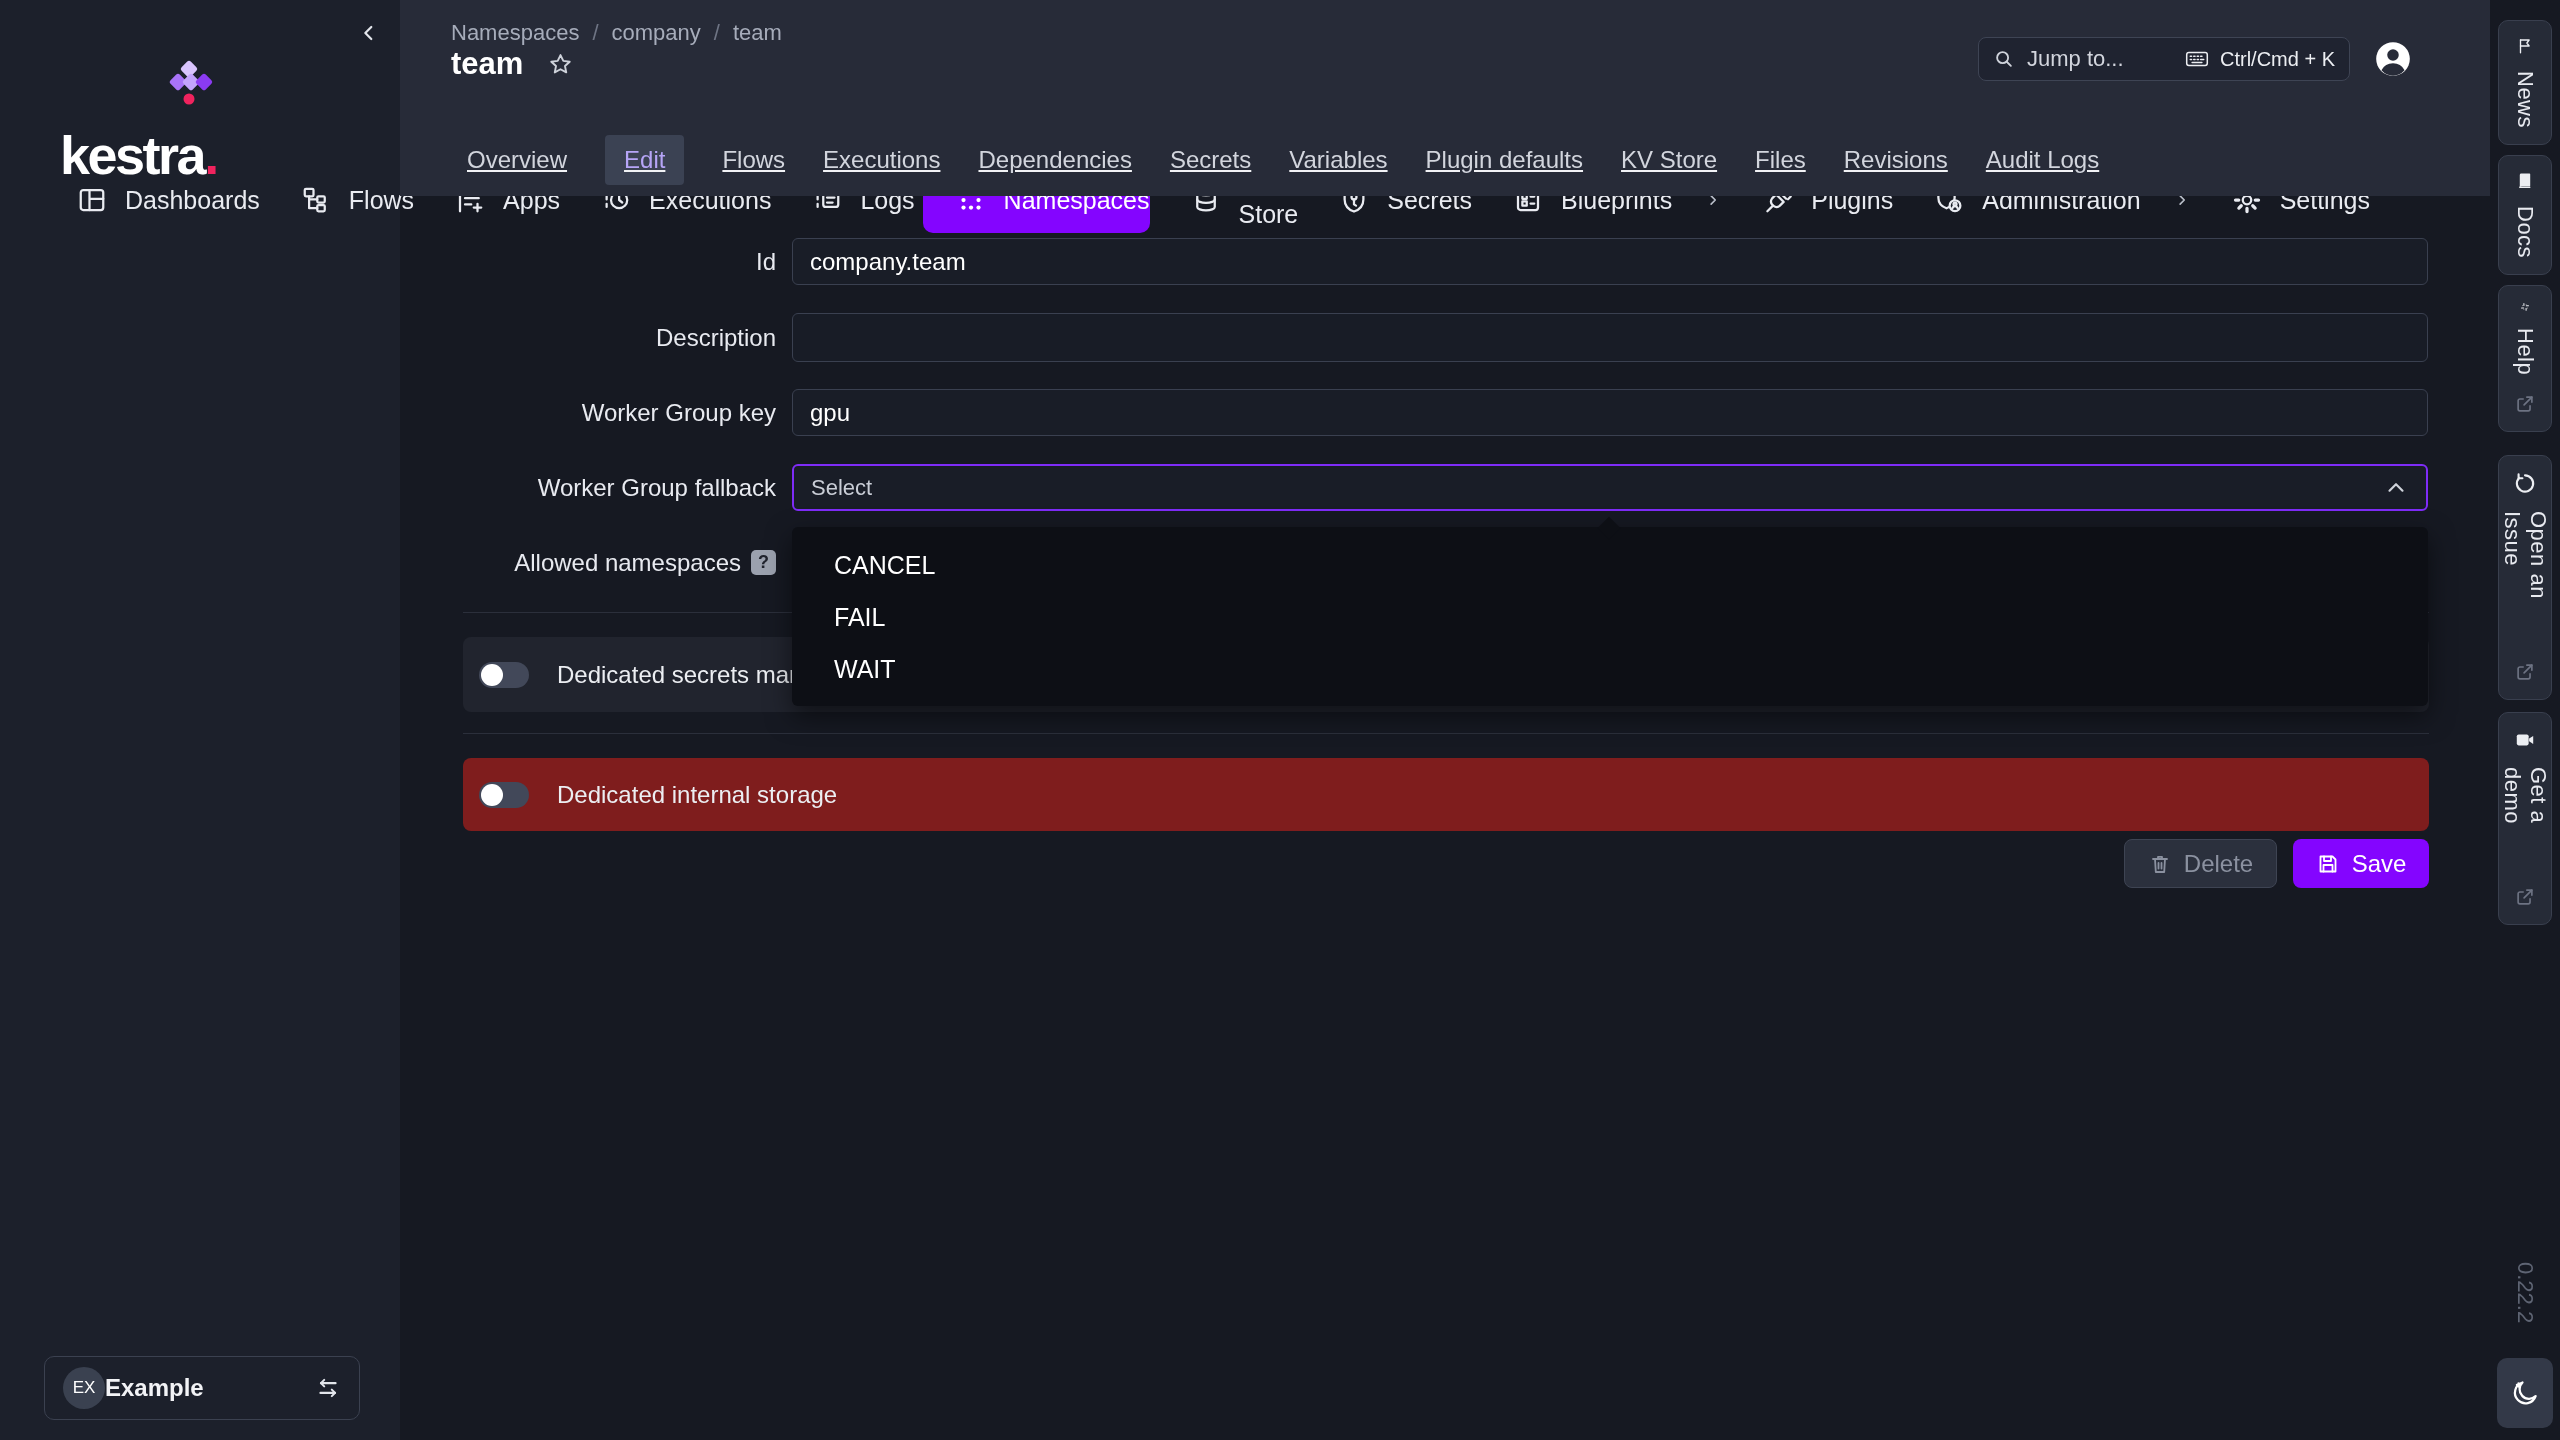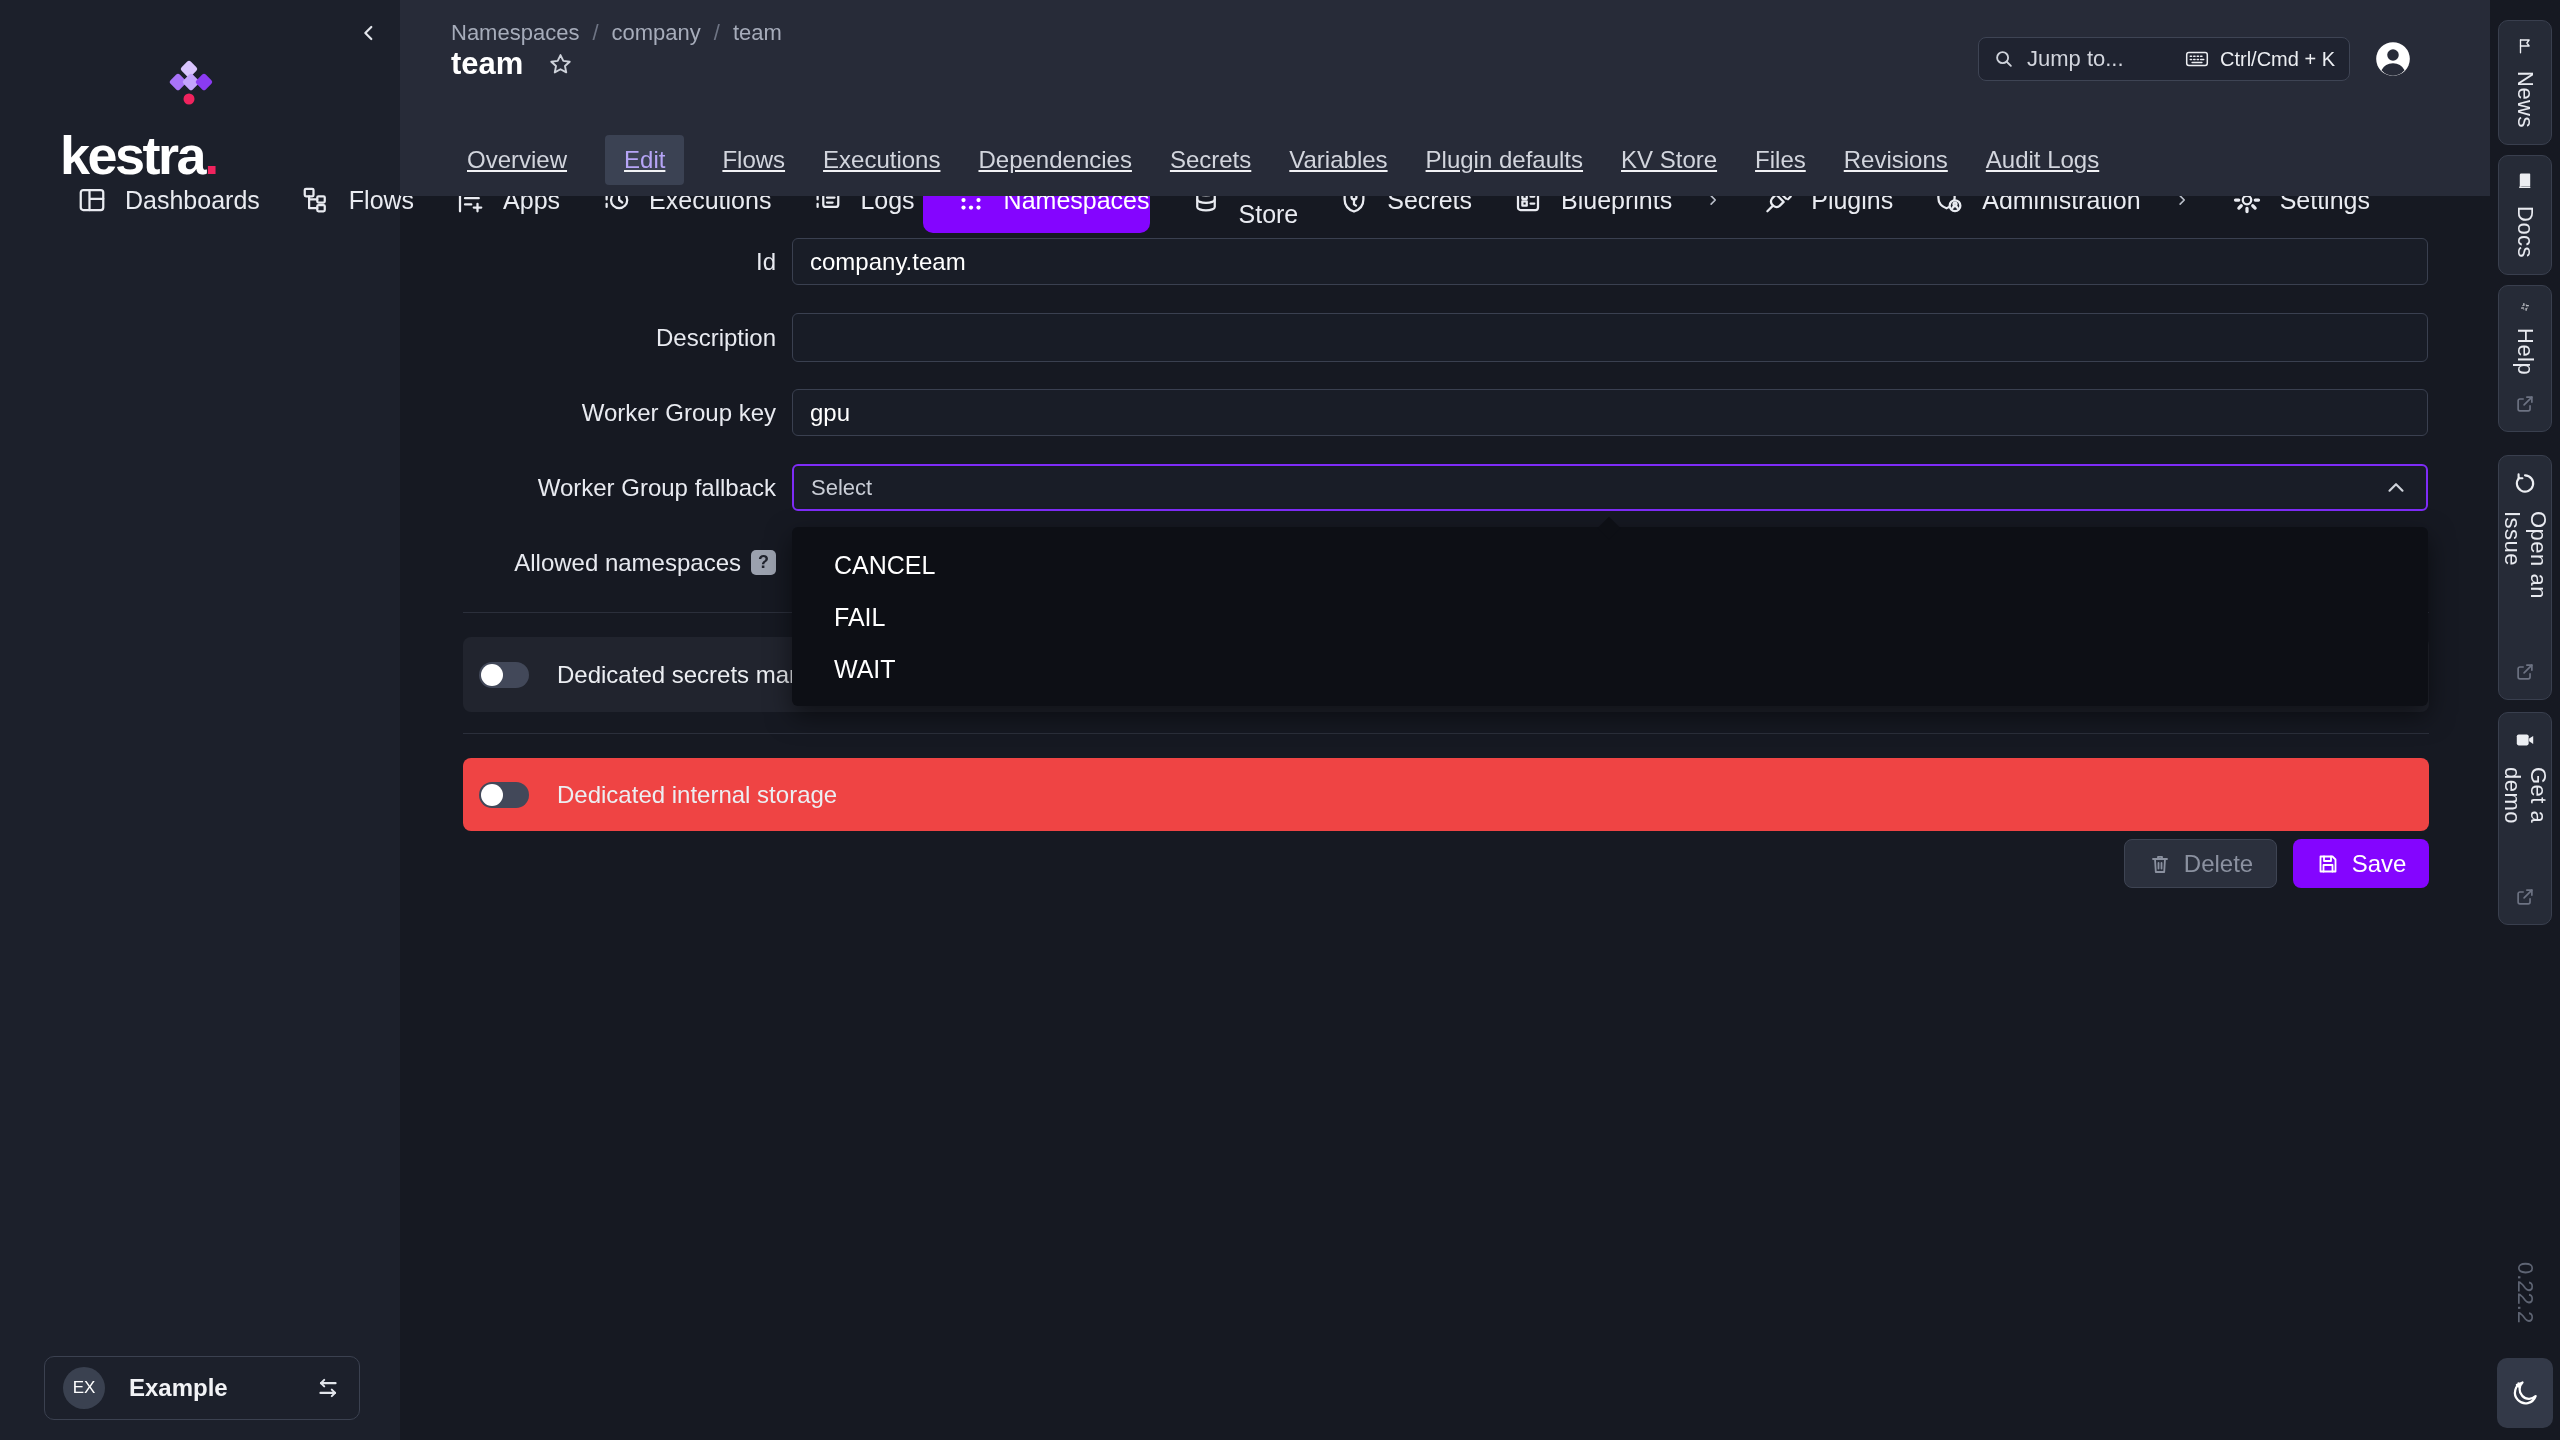--- a/index.html
+++ b/index.html
@@ -14,21 +14,21 @@
   .logo { position:absolute; left:60px; top:58px; display:flex; align-items:flex-end; gap:18px;flex-direction:column; }
   .logo-word { font-size:54px; font-weight:bold; letter-spacing:-2.5px; color:#fff; line-height:1; }
   .logo-dot { color:#f0235e; }
   .nav { position:absolute; top:167px; left:44px; width:316px; display:flex; flex-direction:row; gap:8px; }
   .nav-item { height:66px; border-radius:10px; display:flex; align-items:center; padding-left:33px;
     color:#e9ebf1; font-size:25px; gap:18px; cursor:pointer; }
   .nav-item .nicon { width:30px; height:30px; flex:none; }
   .nav-item.active { background:#8405ff; color:#ffffff; }
   .nav-chevron { margin-left:14px; color:#b9bec9; }
   .tenant { position:absolute; left:44px; bottom:20px; width:316px; height:64px; border:1px solid #3b4150;
-    border-radius:10px; display:flex; align-items:center; padding:0 18px; gap:24px; cursor:pointer; }
+    border-radius:10px; display:flex; align-items:center; padding:0 18px; gap:0; cursor:pointer; }
   .tenant-avatar { width:42px; height:42px; border-radius:50%; background:#3a4150; display:flex;
     align-items:center; justify-content:center; font-size:17px; color:#fff; flex:none; }
   .tenant-name { font-size:24px; font-weight:bold; flex:1; }
   .tenant-swap { color:#e3e6ec; }
 
   
   .topband { position:absolute; left:400px; top:0; width:2090px; height:196px; background:#272b38; }
   .breadcrumb { position:absolute; left:51px; top:20px; font-size:22px; color:#a6acba; display:flex; gap:13px; }
   .breadcrumb .crumb { cursor:pointer; }
   .breadcrumb .sep { color:#6e7484; }
@@ -56,21 +56,21 @@
     padding:0 17px; font-size:22px; color:#c9cdd6; cursor:pointer;text-align:center; }
   .dropdown { position:absolute; left:380px; top:331px; width:1636px; height:179px; background:#0d0f15;
     border-radius:6px; z-index:5; box-shadow:0 10px 26px rgba(0,0,0,.5); padding-top:12px; }
   .dropdown .notch { position:absolute; top:-7px; left:50%; margin-left:-9px; width:16px; height:16px;
     background:#0d0f15; transform:rotate(45deg); }
   .dd-item { height:52px; display:flex; align-items:center; padding-left:42px; font-size:25px; color:#fff; cursor:pointer; }
   .hr { position:absolute; left:51px; width:1966px; height:1px; background:#2b2f3b; }
   .panel { position:absolute; left:51px; width:1966px; border-radius:8px; display:flex; align-items:center;
     padding-left:16px; gap:28px; overflow:hidden; }
   .panel1 { top:441px; height:75px; background:#21242e; }
-  .panel2 { top:562px; height:73px; background:#ef4444; }
+  .panel2 { top:562px; height:73px; background:#7f1d1d; }
   .toggle { width:50px; height:26px; border-radius:13px; background:#424859; position:relative; flex:none; cursor:pointer; }
   .toggle .knob { position:absolute; left:2px; top:2px; width:22px; height:22px; border-radius:50%; background:#fff; }
   .panel-label { font-size:24px; color:#eceef2; white-space:nowrap; }
   .help-badge { width:25px; height:25px; border-radius:5px; background:#9ba1ae; color:#21242e;
     font-size:18px; font-weight:bold; display:flex; align-items:center; justify-content:center; cursor:pointer; }
   .btn { position:absolute; top:643px; height:49px; border-radius:8px; display:flex; align-items:center;
     justify-content:center; gap:12px; font-size:24px; cursor:pointer; }
   .btn-delete { left:1712px; width:153px; background:#2b303d; border:1px solid #3e4453; color:#8b91a0; }
   .btn-save { left:1881px; width:136px; background:#8405ff; color:#fff; }
 

